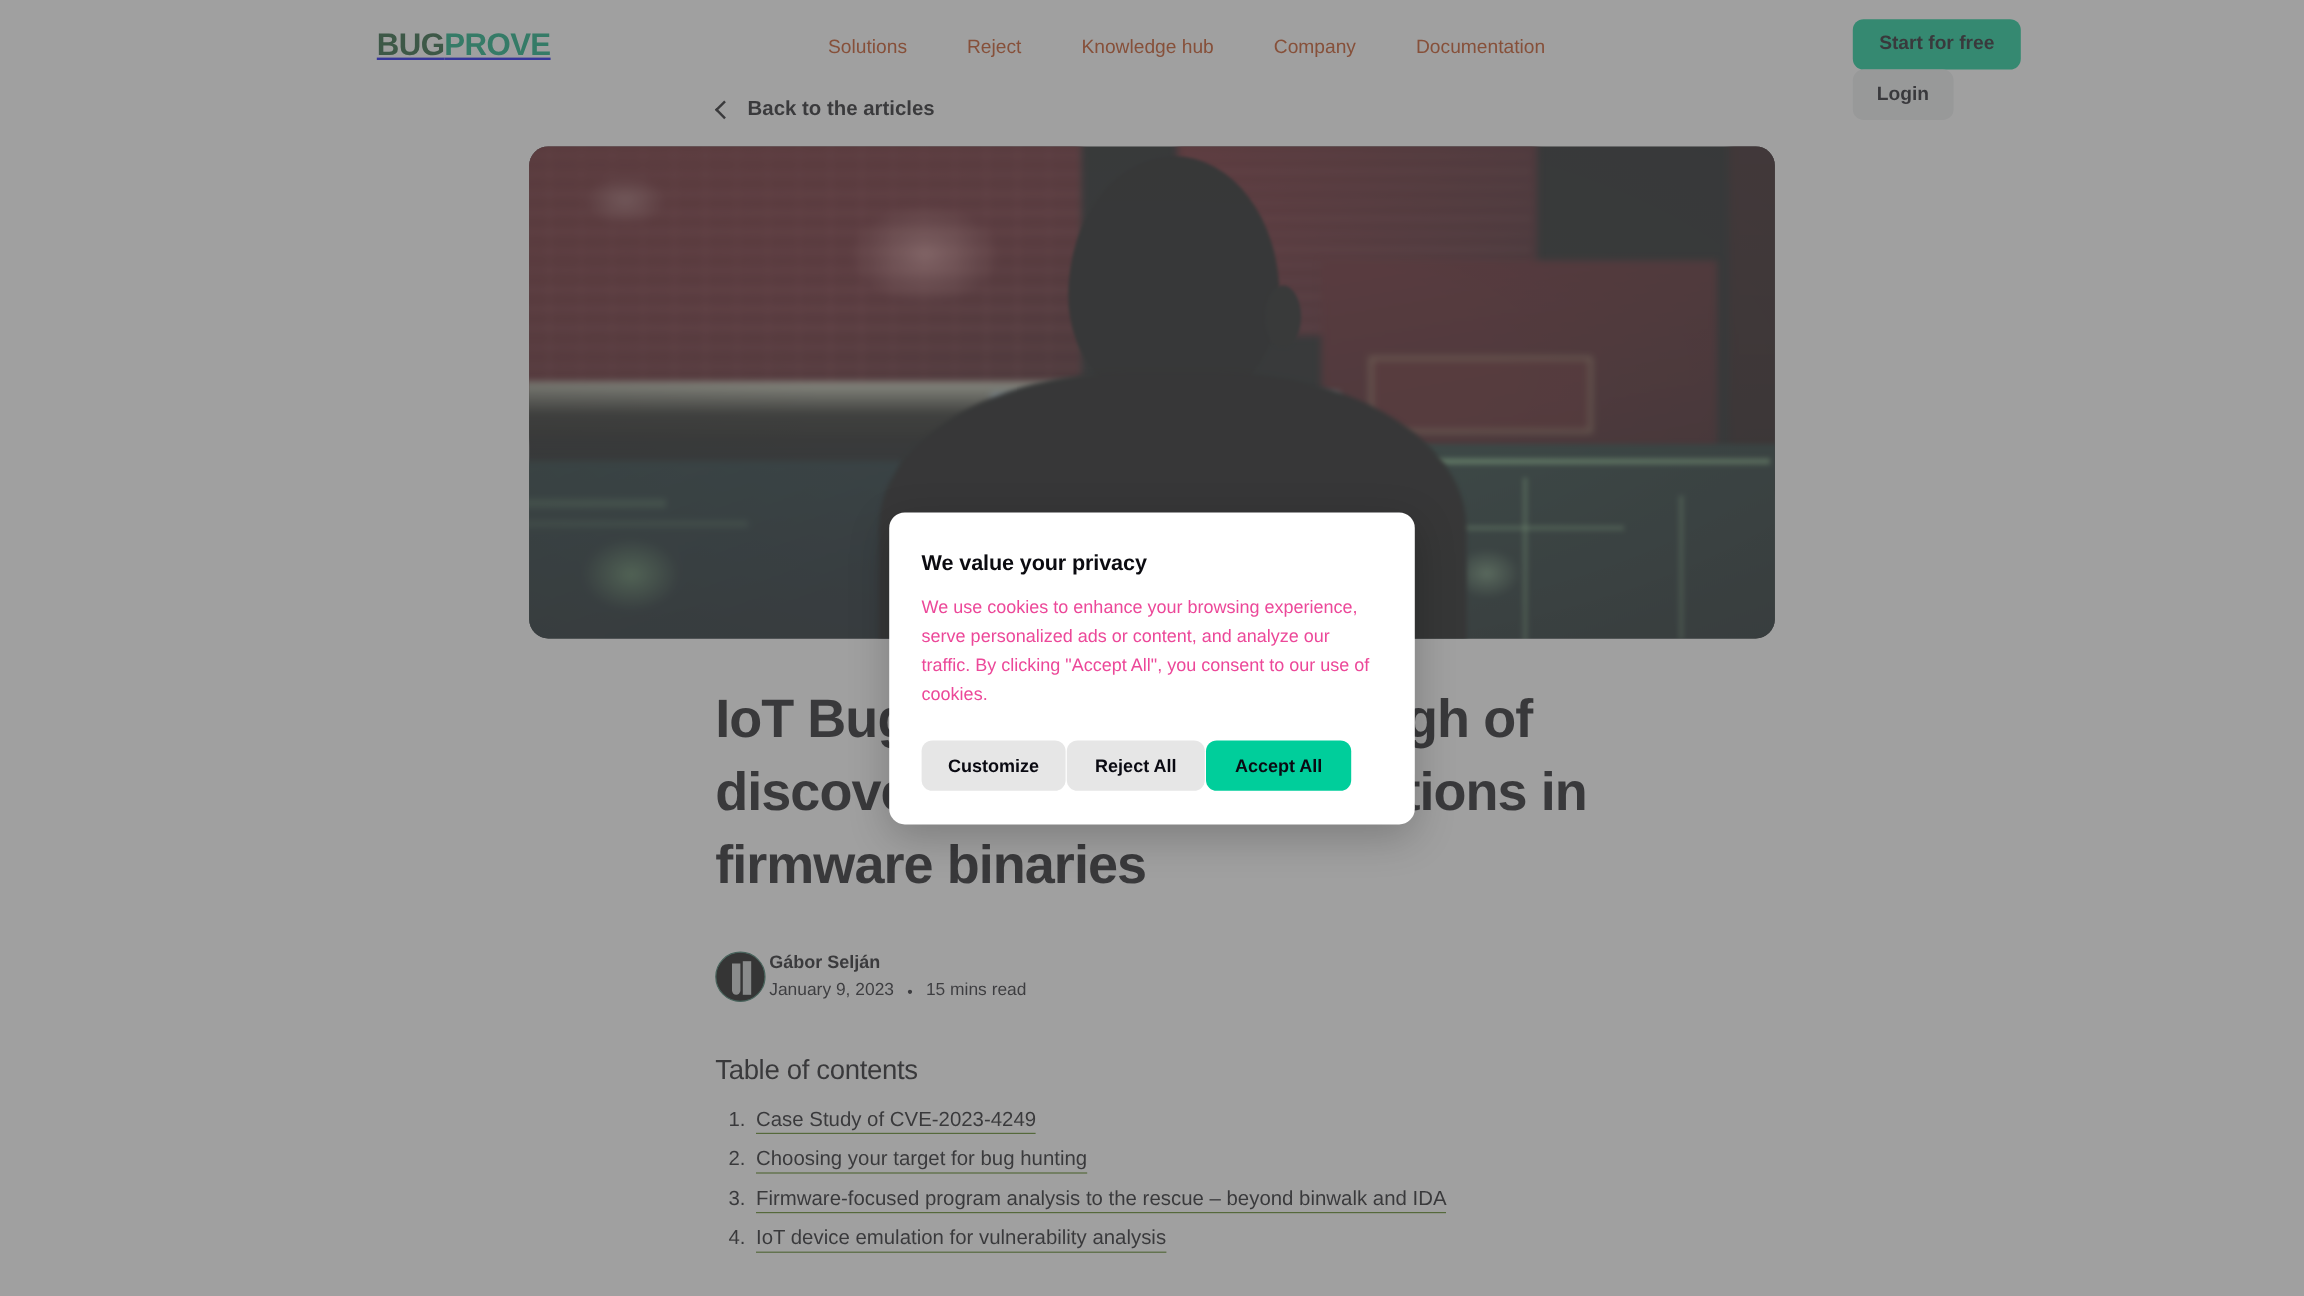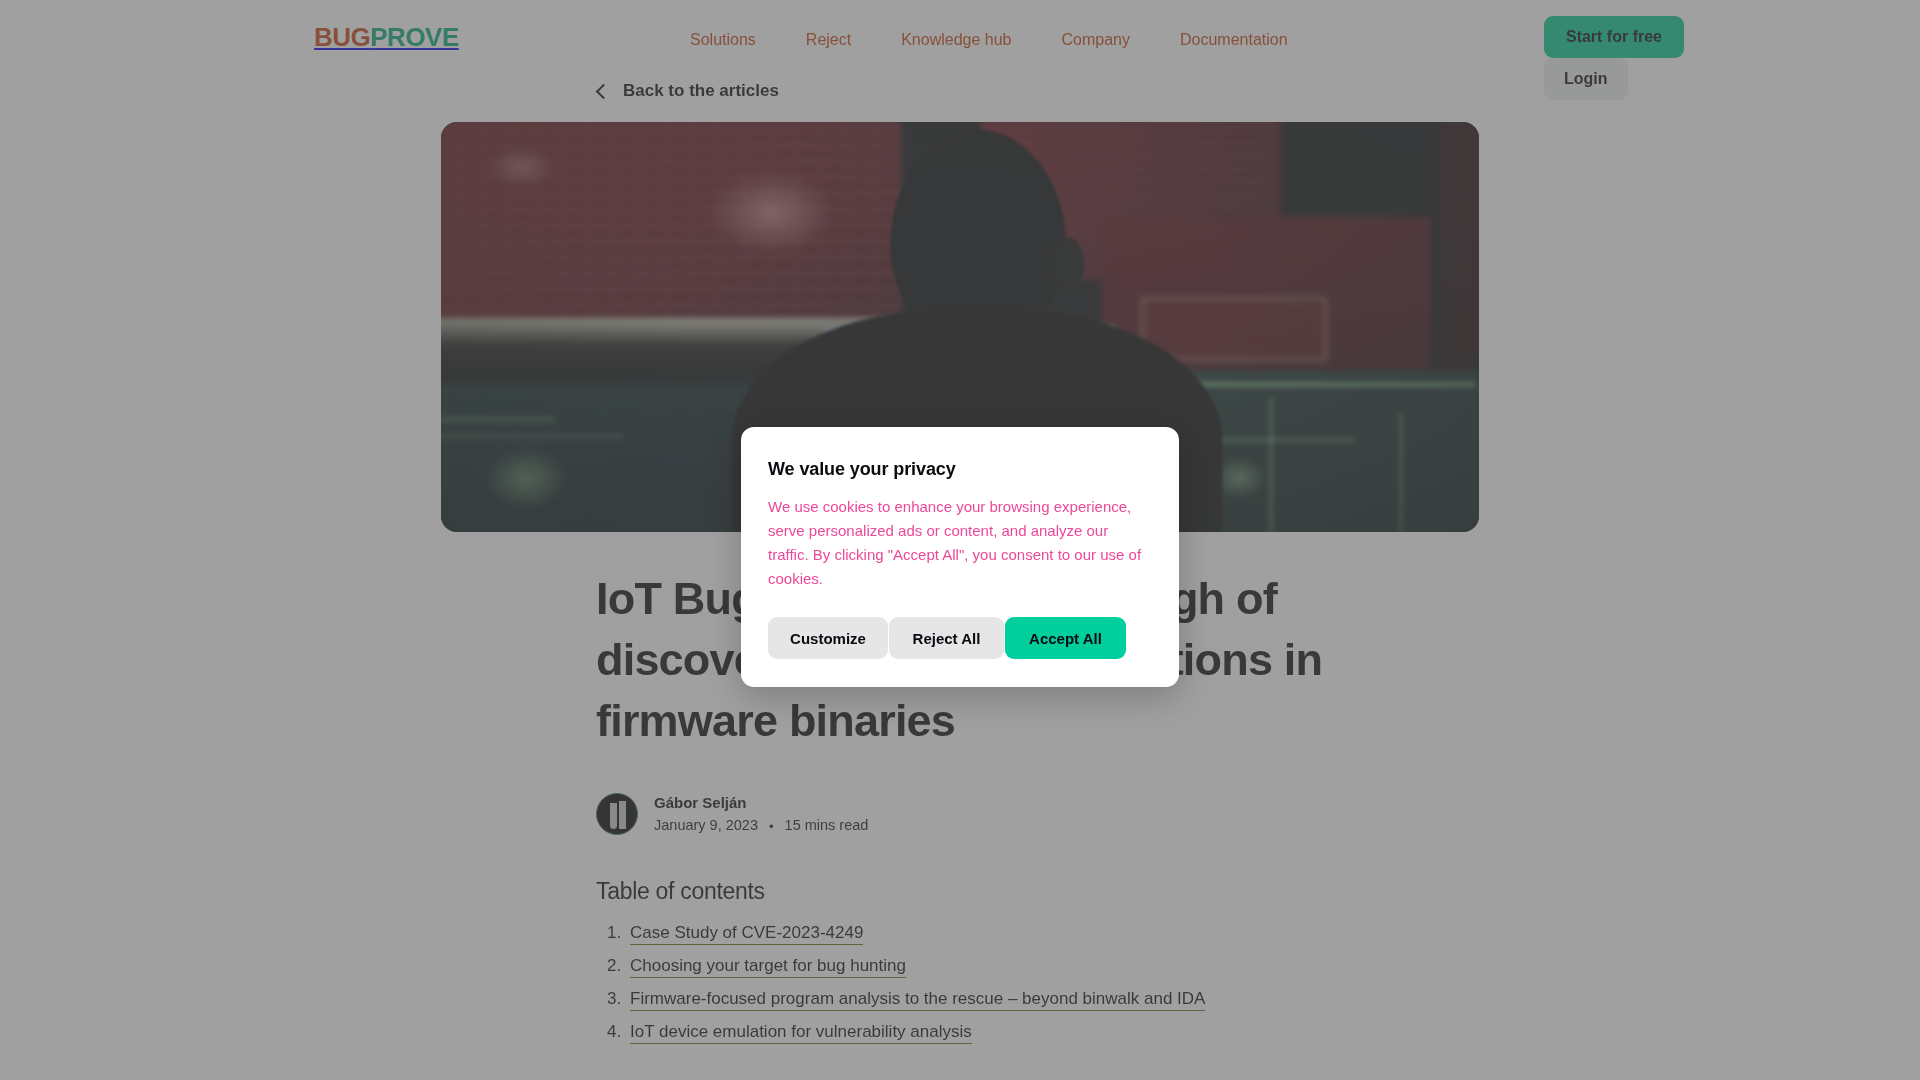--- a/index.html
+++ b/index.html
@@ -36,21 +36,21 @@
   .logo {
     position: absolute;
     left: 314px;
     top: 24px;
     font-size: 26px;
     font-weight: 800;
     letter-spacing: -0.5px;
     line-height: 1;
     white-space: nowrap;
   }
-  .logo .seg-dark { color: #c2410c; }
+  .logo .seg-dark { color: #14532d; }
   .logo .seg-accent { color: #00a878; }
 
   .nav-links {
     position: absolute;
     left: 690px;
     top: 27px;
     display: flex;
     align-items: center;
     gap: 0;
   }
@@ -271,21 +271,21 @@
     font-weight: 700;
     letter-spacing: -0.8px;
     color: #0b0b10;
     margin: 0;
     width: 740px;
   }
 
   .byline {
     display: flex;
     align-items: center;
-    gap: 16px;
+    gap: 3px;
     margin-top: 42px;
   }
   .avatar {
     width: 42px; height: 42px;
     border-radius: 50%;
     background: #000;
     border: 1.5px solid #2f6f5d;
     position: relative;
     overflow: hidden;
     flex: 0 0 auto;

